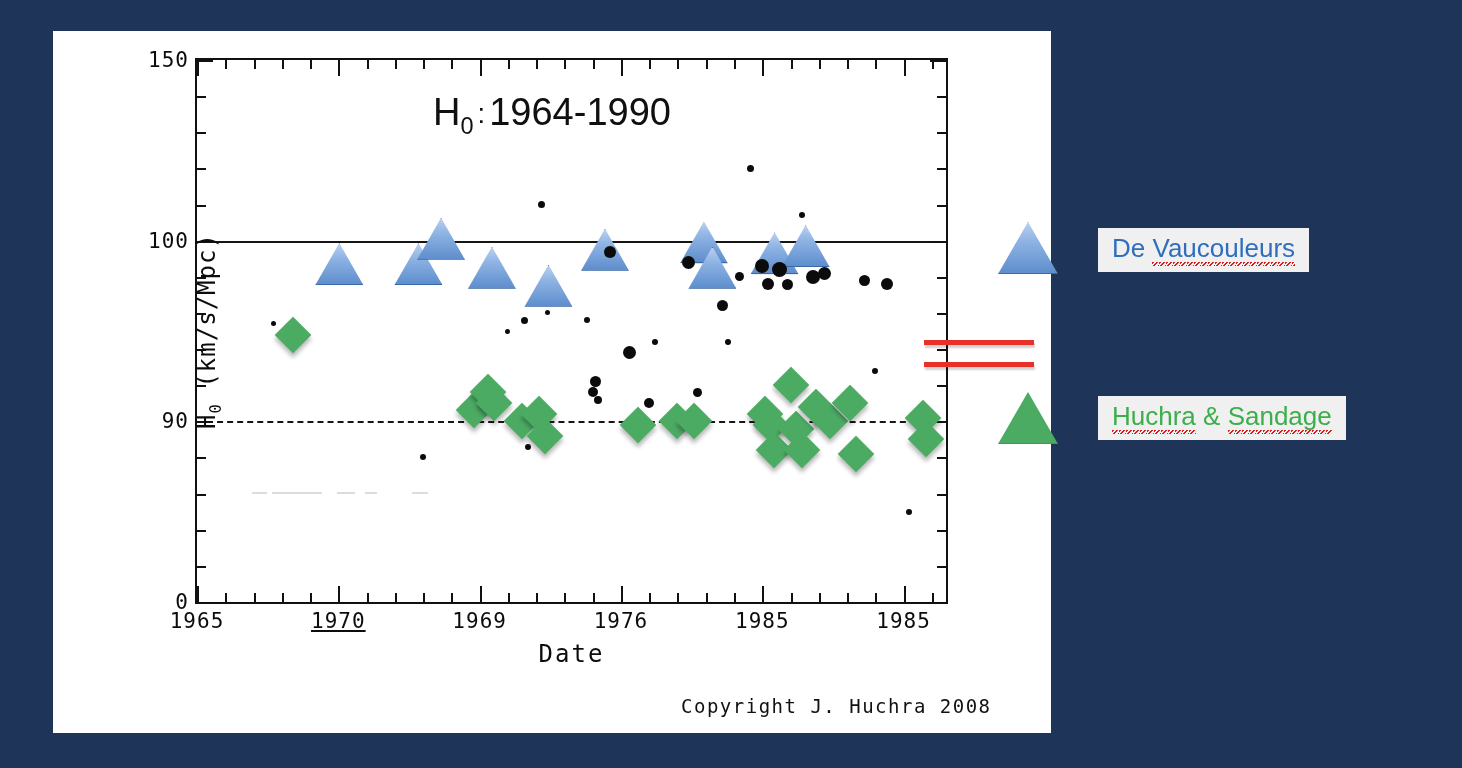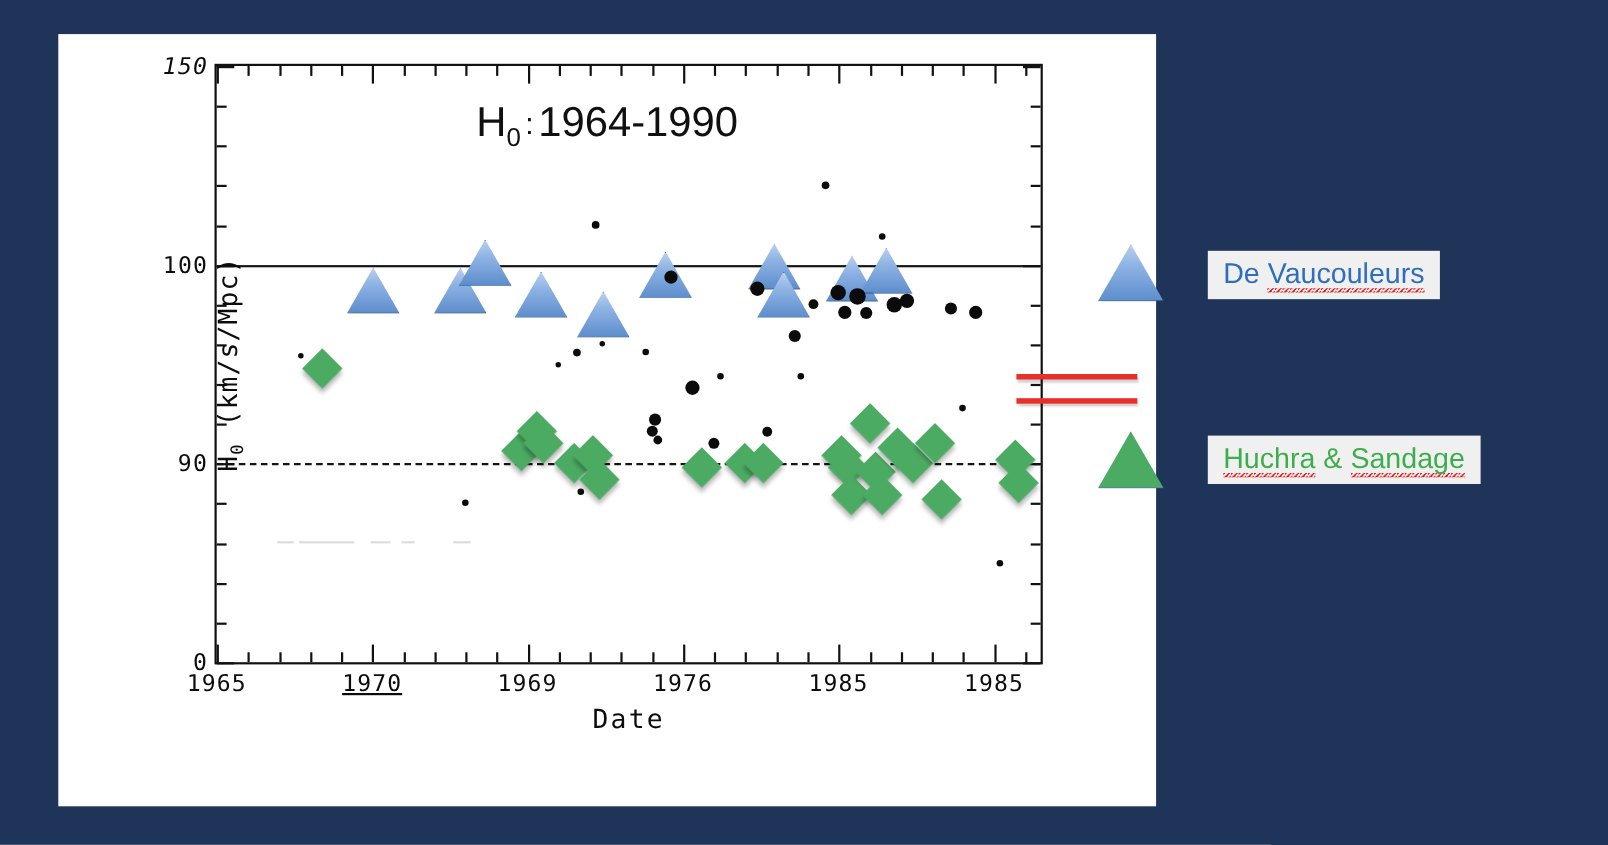--- a/index.html
+++ b/index.html
@@ -239,21 +239,21 @@
     <div id="labellayer">
         <div class="xlab" style="left: 0px;">1965</div>
         <div class="xlab" style="left: 141.321px; text-decoration: underline;">1970</div>
         <div class="xlab" style="left: 282.642px;">1969</div>
         <div class="xlab" style="left: 423.962px;">1976</div>
         <div class="xlab" style="left: 565.283px;">1985</div>
         <div class="xlab" style="left: 706.604px;">1985</div>
         <div class="ylab" style="top: 542px;">0</div>
         <div class="ylab" style="top: 361.333px;">90</div>
         <div class="ylab" style="top: 180.667px;">100</div>
-        <div class="ylab" style="top: 0px; font-style: italic;">150</div>
+        <div class="ylab" style="top: 0px;">150</div>
       </div>
     <div id="datalayer">
         <div class="tri tri-blue" title="De Vaucouleurs 1970, 96" style="width: 46px; height: 40px; left: 118.321px; top: 183.12px;"></div>
         <div class="tri tri-blue" title="De Vaucouleurs 1972.8, 96" style="width: 46px; height: 40px; left: 197.46px; top: 183.12px;"></div>
         <div class="tri tri-blue" title="De Vaucouleurs 1973.6, 103" style="width: 46px; height: 40px; left: 220.072px; top: 157.827px;"></div>
         <div class="tri tri-blue" title="De Vaucouleurs 1975.4, 95" style="width: 46px; height: 40px; left: 270.947px; top: 186.733px;"></div>
         <div class="tri tri-blue" title="De Vaucouleurs 1977.4, 90" style="width: 46px; height: 40px; left: 327.475px; top: 204.8px;"></div>
         <div class="tri tri-blue" title="De Vaucouleurs 1979.4, 100" style="width: 46px; height: 40px; left: 384.004px; top: 168.667px;"></div>
         <div class="tri tri-blue" title="De Vaucouleurs 1982.9, 102" style="width: 46px; height: 40px; left: 482.928px; top: 161.44px;"></div>
         <div class="tri tri-blue" title="De Vaucouleurs 1983.2, 95" style="width: 46px; height: 40px; left: 491.408px; top: 186.733px;"></div>
@@ -321,20 +321,21 @@
         <div class="ghost" style="left: 168px; top: 432px; width: 12px;"></div>
         <div class="ghost" style="left: 215px; top: 432px; width: 16px;"></div>
       </div>
 
     <div id="xaxis-title">Date</div>
     <div id="yaxis-title">
       <span>H</span><sub>0</sub><span> (km/s/Mpc)</span>
     </div>
   </div>
 
+  <div id="copyright">Copyright  J. Huchra 2008</div>
 </div>
 
 <div id="redlayer">
     <div class="redline" style="left: 924px; top: 339.84px; width: 110px; background: rgb(232, 48, 42);"></div>
     <div class="redline" style="left: 924px; top: 361.52px; width: 110px; background: rgb(232, 48, 42);"></div>
   </div>
 
 <div id="legend">
   <div class="legend-row" style="left:998px;top:222px;">
     <div class="tri tri-blue" style="left:0;top:0;width:58px;height:50px;"></div>

